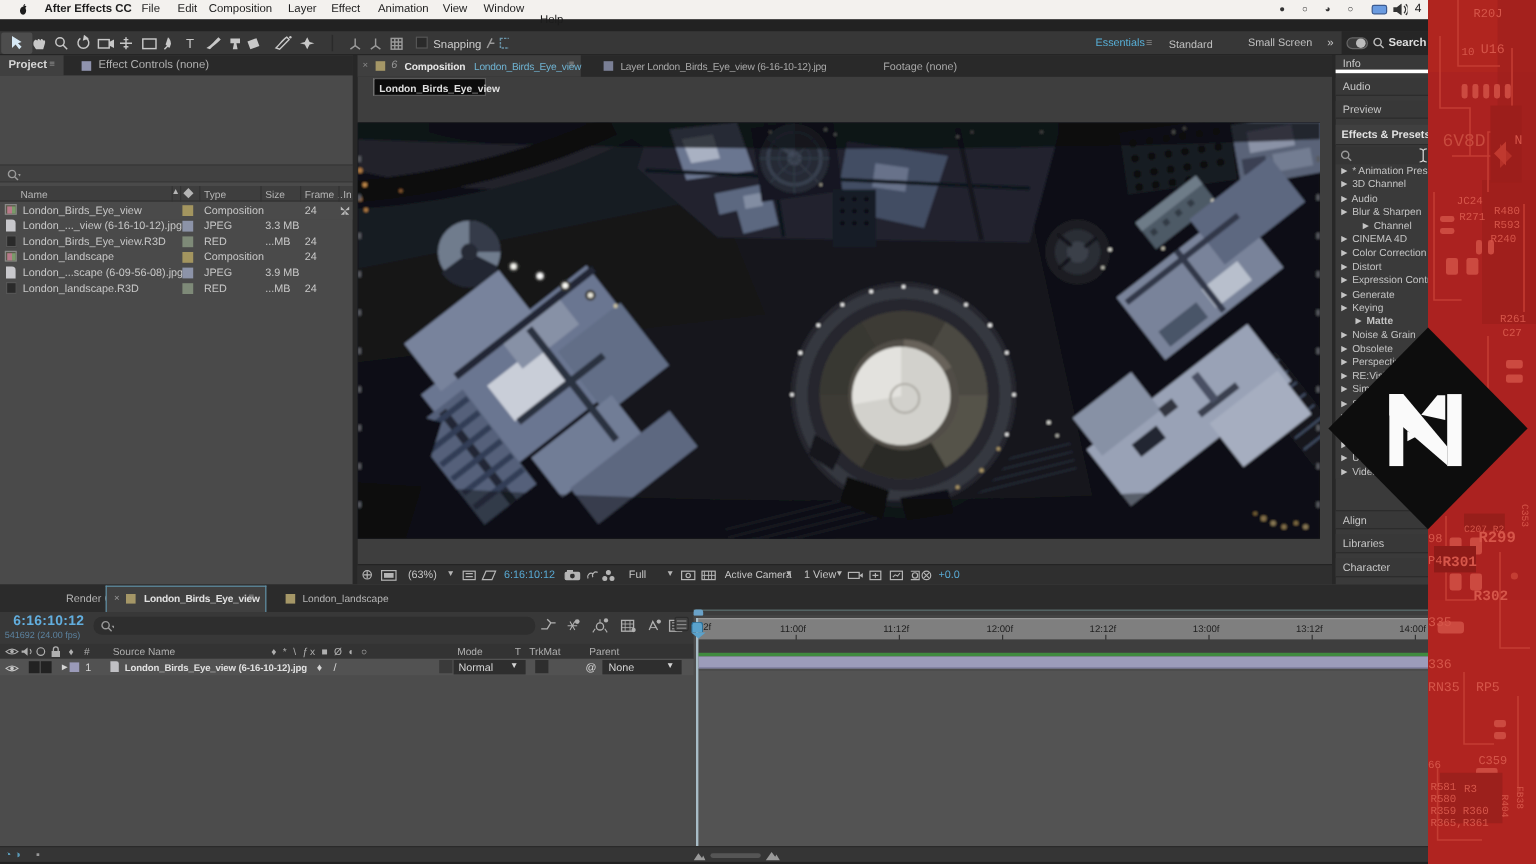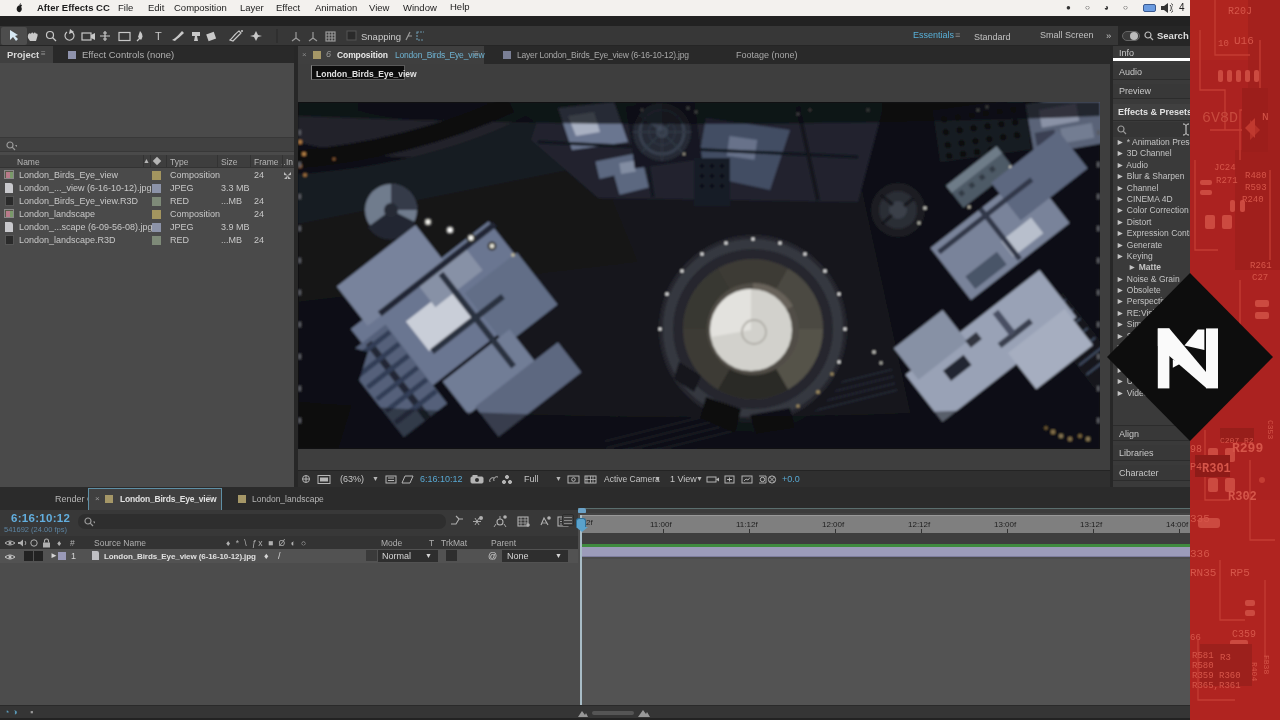--- a/index.html
+++ b/index.html
@@ -19,21 +19,21 @@
       </svg>
   <span class="t" style="left:37px;top:2px;font-weight:bold;">After Effects CC</span>
   <span class="t" style="left:118px;top:2px;">File</span>
   <span class="t" style="left:148px;top:2px;">Edit</span>
   <span class="t" style="left:174px;top:2px;">Composition</span>
   <span class="t" style="left:240px;top:2px;">Layer</span>
   <span class="t" style="left:276px;top:2px;">Effect</span>
   <span class="t" style="left:315px;top:2px;">Animation</span>
   <span class="t" style="left:369px;top:2px;">View</span>
   <span class="t" style="left:403px;top:2px;">Window</span>
-  <span class="t" style="left:450px;top:1px;">Help</span>
+  <span class="t" style="left:450px;top:11px;">Help</span>
   <span class="t" style="left:1066px;top:3px;font-size:8px;color:#333;">●</span>
   <span class="t" style="left:1085px;top:3px;font-size:8px;color:#333;">○</span>
   <span class="t" style="left:1104px;top:3px;font-size:8px;color:#333;">◕</span>
   <span class="t" style="left:1123px;top:3px;font-size:8px;color:#333;">○</span>
   <div class="abs" style="left:1143px;top:4px;width:13px;height:8px;background:#6a9be0;border:1px solid #3a5a90;border-radius:2px;"></div>
   <svg class="abs" style="left:1161px;top:3px;" width="12" height="10" viewBox="0 0 12 10">
         <polygon points="0,3 3,3 7,0 7,10 3,7 0,7" fill="#333"></polygon>
         <path d="M9,2 A4,4 0 0 1 9,8 M10.5,0.5 A6,6 0 0 1 10.5,9.5" stroke="#333" fill="none" stroke-width="1"></path>
       </svg>
   <span class="t" style="left:1179px;top:2px;font-size:10px;color:#222;">4</span>
@@ -571,21 +571,21 @@
         </svg>
      <svg class="abs" style="left:69px;top:1px;" width="8" height="13" viewBox="0 0 8 13">
           <path d="M1,1 C2.5,1 3.5,1.5 4,2.5 C4.5,1.5 5.5,1 7,1 M4,2.5 L4,10.5 M1,12 C2.5,12 3.5,11.5 4,10.5 C4.5,11.5 5.5,12 7,12" stroke="#ddd" fill="none" stroke-width="1"></path>
         </svg>
   </div>
   <div id="fxlist" style="position:absolute;left:0;top:91px;width:77px;font-size:8.5px;color:#c4c4c4;background:#3a3a3a;white-space:nowrap;overflow:hidden;line-height:11.4px;">
     <div style="height:11.4px;padding-left:3px;">► * Animation Presets</div>
     <div style="height:11.4px;padding-left:3px;">► 3D Channel</div>
     <div style="height:11.4px;padding-left:3px;">► Audio</div>
     <div style="height:11.4px;padding-left:3px;">► Blur &amp; Sharpen</div>
-    <div style="height:11.4px;padding-left:3px;">► Channel</div>
+    <div style="height:11.4px;padding-left:21px;">► Channel</div>
     <div style="height:11.4px;padding-left:3px;">► CINEMA 4D</div>
     <div style="height:11.4px;padding-left:3px;">► Color Correction</div>
     <div style="height:11.4px;padding-left:3px;">► Distort</div>
     <div style="height:11.4px;padding-left:3px;">► Expression Controls</div>
     <div style="height:11.4px;padding-left:3px;">► Generate</div>
     <div style="height:11.4px;padding-left:3px;">► Keying</div>
     <div style="height:11.4px;padding-left:15px;font-weight:bold;">► Matte</div>
     <div style="height:11.4px;padding-left:3px;">► Noise &amp; Grain</div>
     <div style="height:11.4px;padding-left:3px;">► Obsolete</div>
     <div style="height:11.4px;padding-left:3px;">► Perspective</div>

